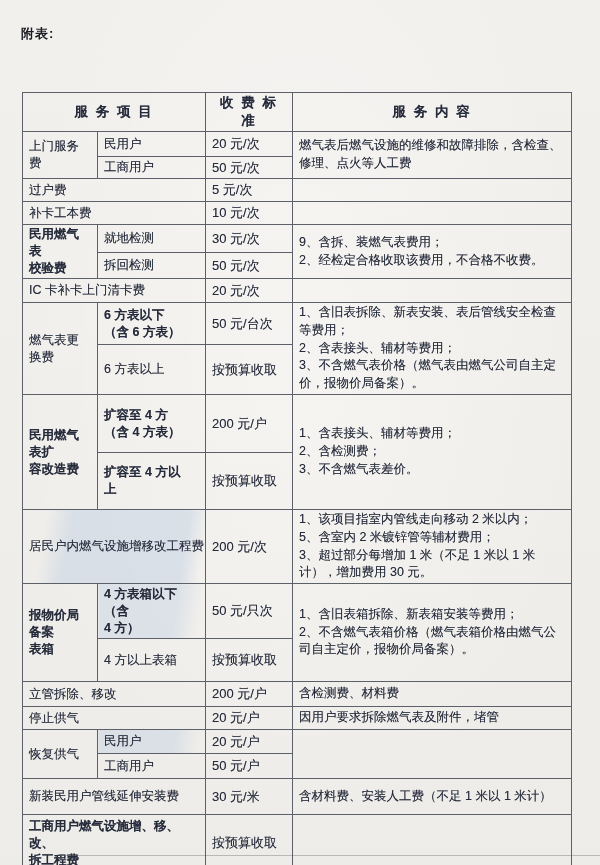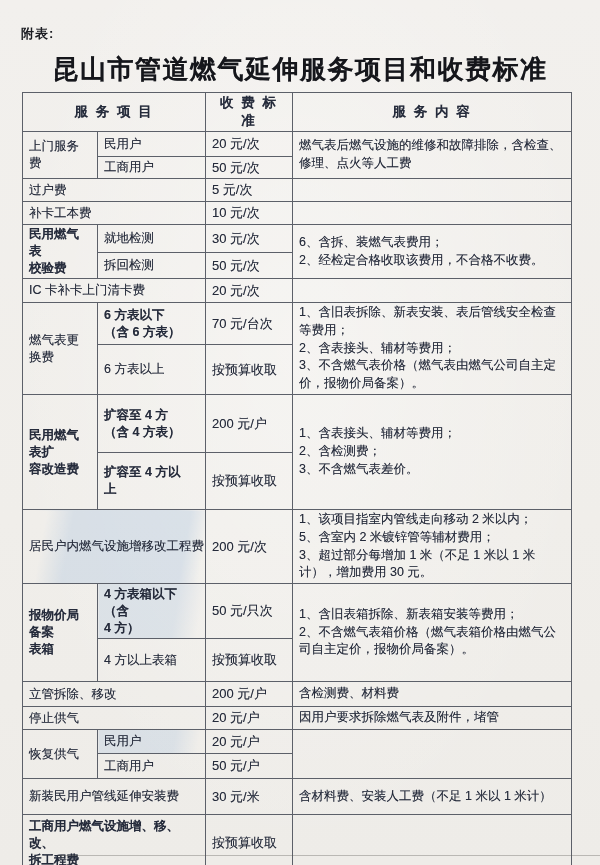--- a/index.html
+++ b/index.html
@@ -72,21 +72,20 @@
     position:absolute;left:58px;top:855px;width:542px;height:1px;
     background:rgba(90,88,82,.35);
   }
 </style>
 </head>
 <body>
 
 <div class="page">
 
   <div class="note">附表:</div>
-  <h1 class="title">昆山市管道燃气延伸服务项目和收费标准</h1>
 
   <table class="fees">
     <colgroup>
         <col class="c1">
         <col class="c2">
         <col class="c3">
         <col class="c4">
       </colgroup>
 
     <tbody>
@@ -118,40 +117,40 @@
       <td class="fee">10 元/次</td>
       <td class="content"></td>
     </tr>
 
     <tr style="height:24px">
       <td class="item pre" rowspan="2">民用燃气表
 校验费</td>
       <td class="sub">就地检测</td>
       <td class="fee">30 元/次</td>
       <td class="content" rowspan="2">
-        <div>6、含拆、装燃气表费用；</div>
+        <div>9、含拆、装燃气表费用；</div>
         <div>2、经检定合格收取该费用，不合格不收费。</div>
       </td>
     </tr>
     <tr style="height:22px">
       <td class="sub">拆回检测</td>
       <td class="fee">50 元/次</td>
     </tr>
 
     <tr style="height:24px">
       <td class="item" colspan="2">IC 卡补卡上门清卡费</td>
       <td class="fee">20 元/次</td>
       <td class="content"></td>
     </tr>
 
     <tr style="height:42px">
       <td class="item" rowspan="2">燃气表更换费</td>
       <td class="sub pre">6 方表以下
 （含 6 方表）</td>
-      <td class="fee">70 元/台次</td>
+      <td class="fee">50 元/台次</td>
       <td class="content" rowspan="2">
         <div>1、含旧表拆除、新表安装、表后管线安全检查等费用；</div>
         <div>2、含表接头、辅材等费用；</div>
         <div>3、不含燃气表价格（燃气表由燃气公司自主定价，报物价局备案）。</div>
       </td>
     </tr>
     <tr style="height:50px">
       <td class="sub">6 方表以上</td>
       <td class="fee">按预算收取</td>
     </tr>

